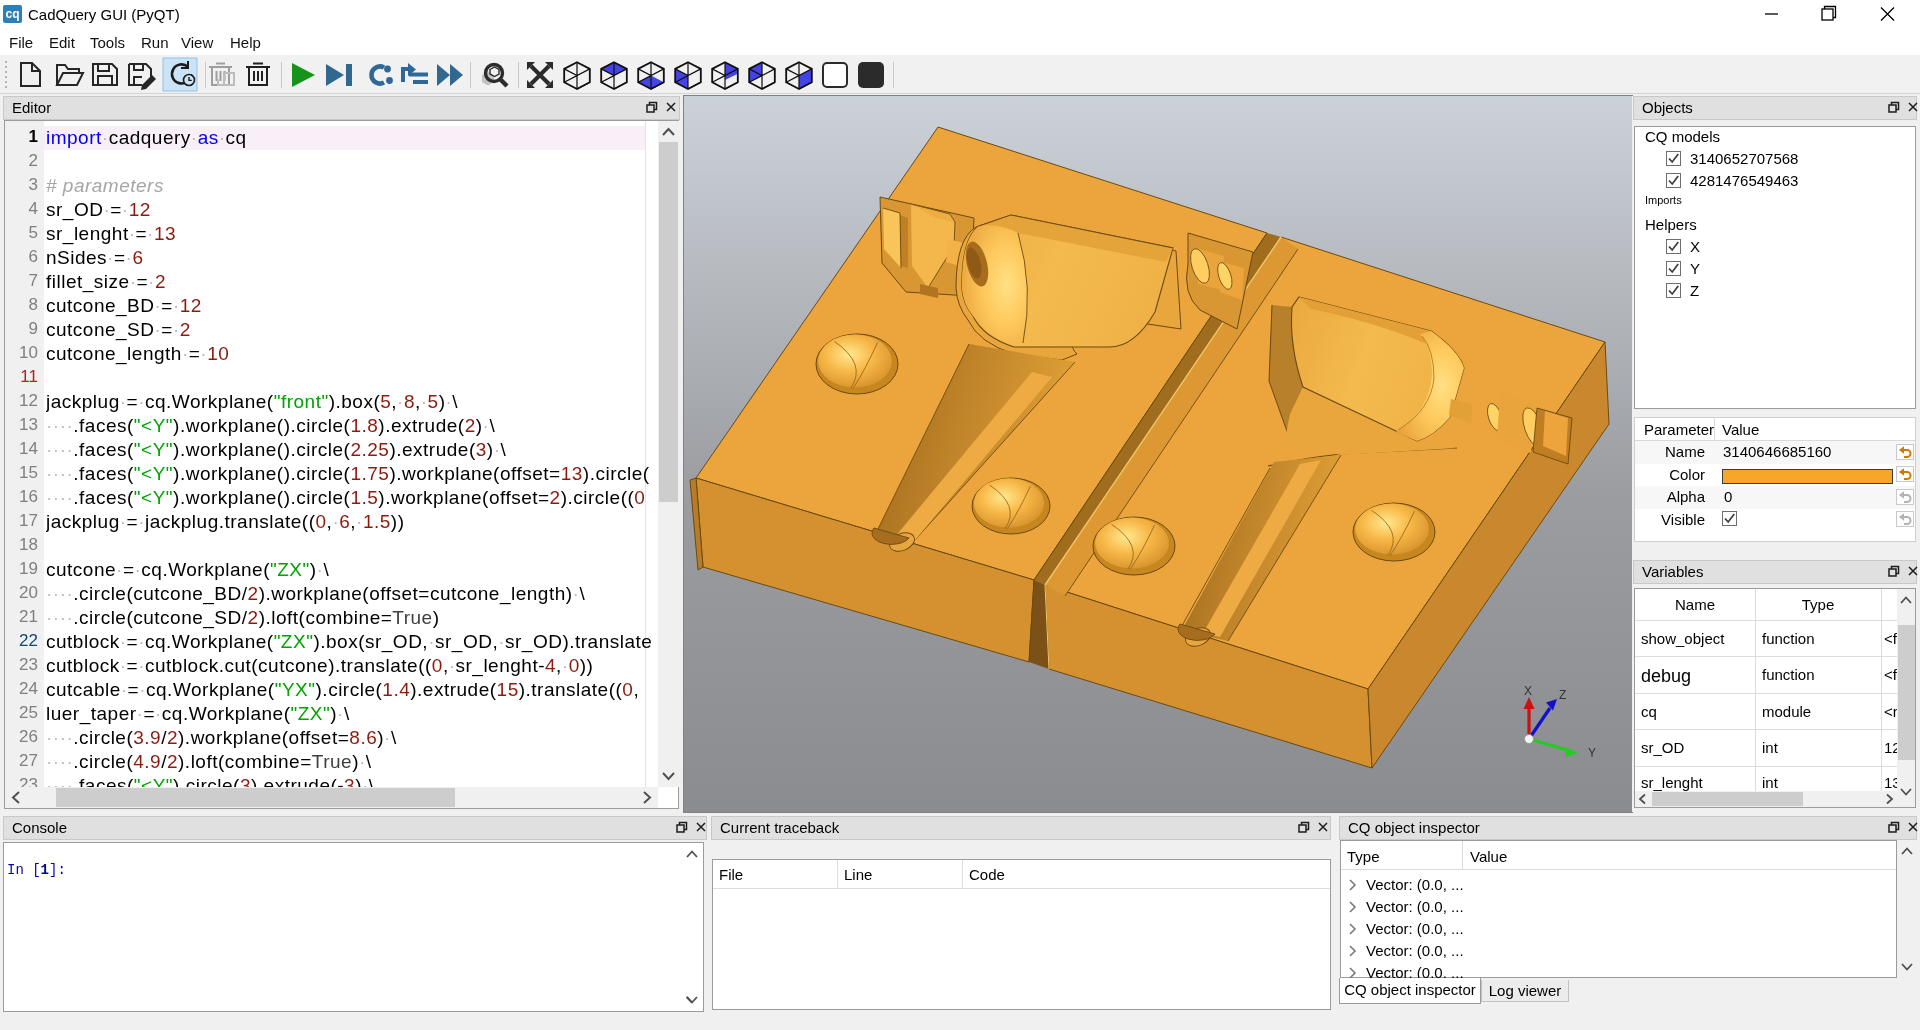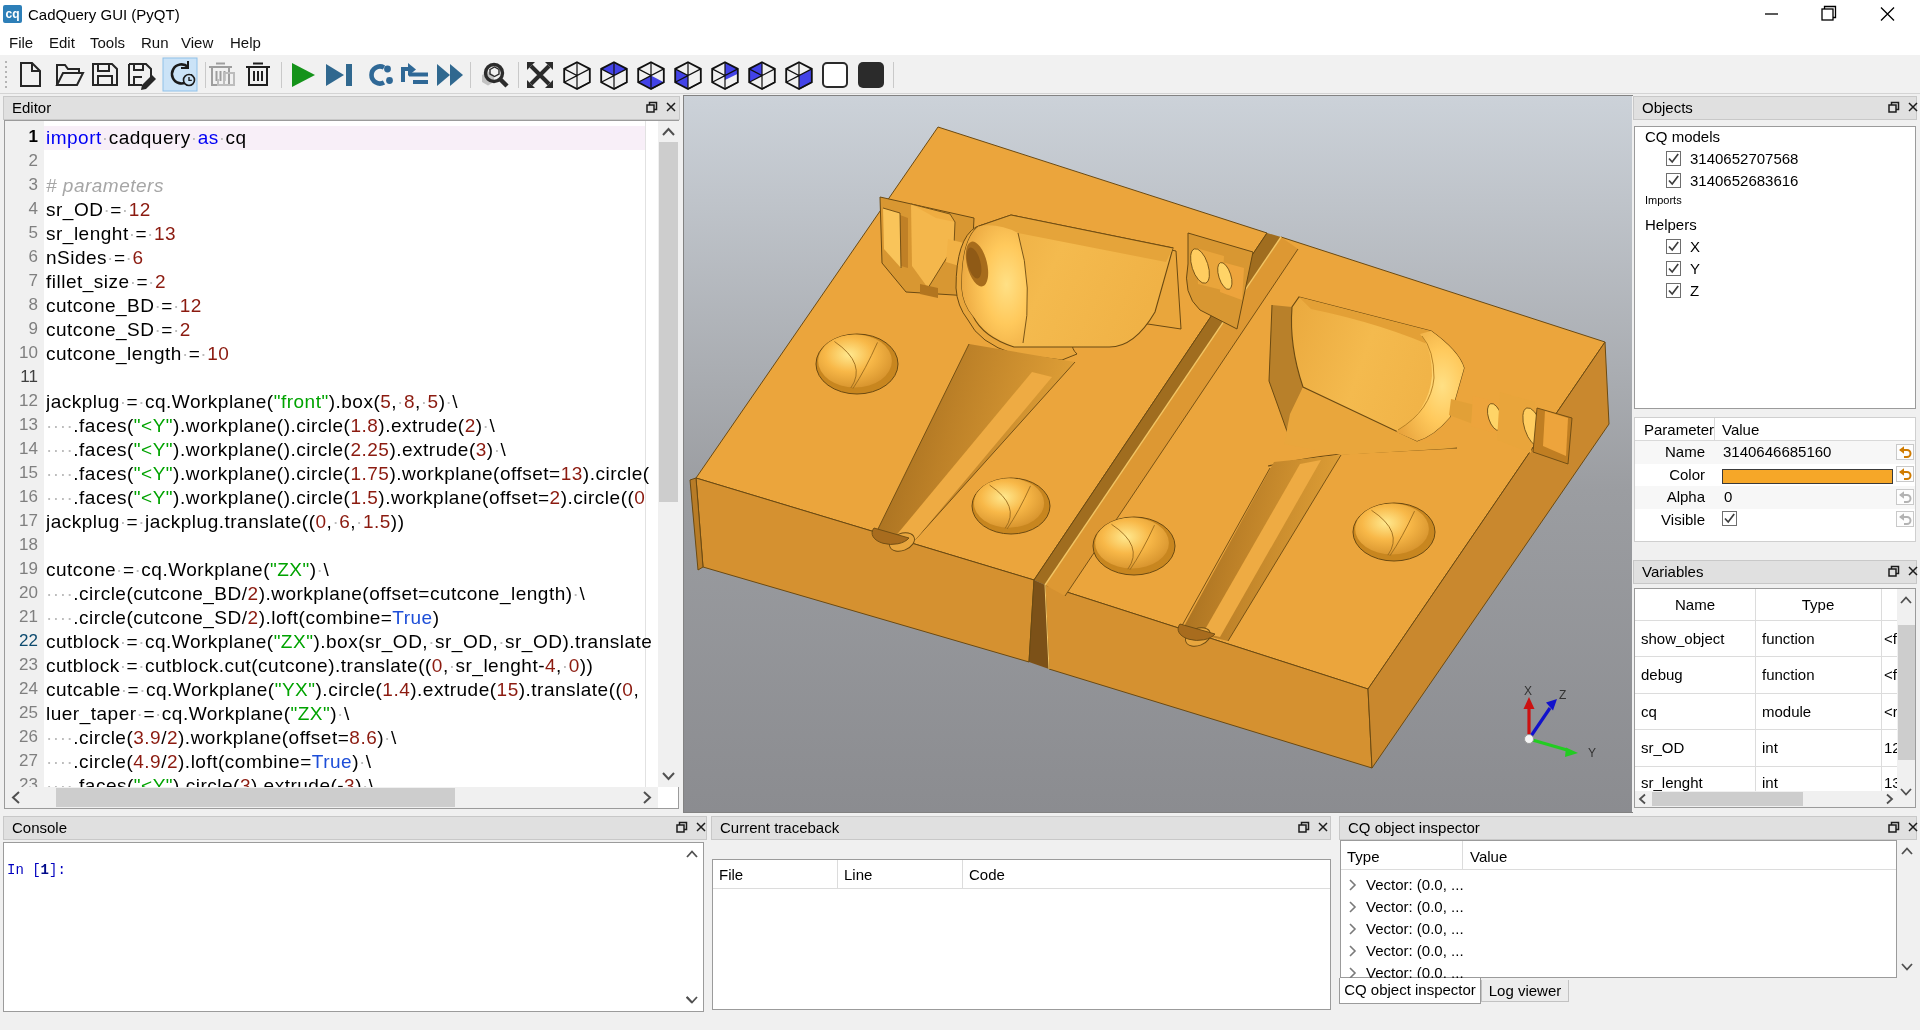--- a/index.html
+++ b/index.html
@@ -6,21 +6,21 @@
 .abs{position:absolute}
 .ttl{position:absolute;height:24px;background:#e0e0e0;border:1px solid #c8c8c8;color:#000;font-size:15px;line-height:22px;padding-left:8px}
 .box{position:absolute;background:#fff;border:1px solid #9b9b9b}
 svg{display:block}
 .mono{font-family:"Liberation Mono",monospace}
 .ed{white-space:pre;letter-spacing:0.5px}
 .ed i{font-style:normal;color:#bcbcbc}
 .ed .k{color:#0000f5}
 .ed .n{color:#8b1a0f}
 .ed .s{color:#00a300}
-.ed .t{color:#1d4ed8}
+.ed .t{color:#404040}
 .ed .c{color:#a6a6a6;font-style:italic}
 
 </style></head>
 <body>
 
 <div class="abs" style="left:0;top:0;width:1920px;height:28px;background:#ffffff"></div>
 <div class="abs" style="left:3px;top:5px;width:19px;height:18px;background:#2d7fb8;border-radius:2px;color:#fff;font-size:12px;font-weight:bold;text-align:center;line-height:18px">cq</div>
 <div class="abs" style="left:28px;top:6px;font-size:15px;color:#000">CadQuery GUI (PyQT)</div>
 <svg class="abs" style="left:1758px;top:0" width="162" height="28">
  <line x1="7" y1="14" x2="20" y2="14" stroke="#000" stroke-width="1.3"></line>
@@ -191,21 +191,21 @@
     <div style="position:absolute;right:0;top:0px;color:#000;font-weight:bold">1</div>
     <div style="position:absolute;right:0;top:24px;color:#7f7f7f">2</div>
     <div style="position:absolute;right:0;top:48px;color:#7f7f7f">3</div>
     <div style="position:absolute;right:0;top:72px;color:#7f7f7f">4</div>
     <div style="position:absolute;right:0;top:96px;color:#7f7f7f">5</div>
     <div style="position:absolute;right:0;top:120px;color:#7f7f7f">6</div>
     <div style="position:absolute;right:0;top:144px;color:#7f7f7f">7</div>
     <div style="position:absolute;right:0;top:168px;color:#7f7f7f">8</div>
     <div style="position:absolute;right:0;top:192px;color:#7f7f7f">9</div>
     <div style="position:absolute;right:0;top:216px;color:#7f7f7f">10</div>
-    <div style="position:absolute;right:0;top:240px;color:#404040">11</div>
+    <div style="position:absolute;right:0;top:240px;color:#b91c1c">11</div>
     <div style="position:absolute;right:0;top:264px;color:#7f7f7f">12</div>
     <div style="position:absolute;right:0;top:288px;color:#7f7f7f">13</div>
     <div style="position:absolute;right:0;top:312px;color:#7f7f7f">14</div>
     <div style="position:absolute;right:0;top:336px;color:#7f7f7f">15</div>
     <div style="position:absolute;right:0;top:360px;color:#7f7f7f">16</div>
     <div style="position:absolute;right:0;top:384px;color:#7f7f7f">17</div>
     <div style="position:absolute;right:0;top:408px;color:#7f7f7f">18</div>
     <div style="position:absolute;right:0;top:432px;color:#7f7f7f">19</div>
     <div style="position:absolute;right:0;top:456px;color:#7f7f7f">20</div>
     <div style="position:absolute;right:0;top:480px;color:#7f7f7f">21</div>
@@ -368,21 +368,21 @@
       <path d="M23 3 l8 8 m0 -8 l-8 8"></path>
     </g>
   </svg>
 <div class="box" style="left:1634px;top:126px;width:282px;height:283px"></div>
 <div class="abs" style="left:1645px;top:128px;font-size:15px">CQ models</div>
 <div class="abs" style="left:1690px;top:150px;font-size:15px">3140652707568</div>
 <svg class="abs" style="left:1666px;top:151px" width="16" height="16">
     <rect x="0.5" y="0.5" width="14" height="14" fill="#fff" stroke="#6e6e6e"></rect>
     <path d="M3 7.5 l3.2 3.5 l6-8" fill="none" stroke="#3c3c3c" stroke-width="1.7"></path>
   </svg>
-<div class="abs" style="left:1690px;top:172px;font-size:15px">3140652683616</div>
+<div class="abs" style="left:1690px;top:172px;font-size:15px">4281476549463</div>
 <svg class="abs" style="left:1666px;top:173px" width="16" height="16">
     <rect x="0.5" y="0.5" width="14" height="14" fill="#fff" stroke="#6e6e6e"></rect>
     <path d="M3 7.5 l3.2 3.5 l6-8" fill="none" stroke="#3c3c3c" stroke-width="1.7"></path>
   </svg>
 <div class="abs" style="left:1645px;top:194px;font-size:11px">Imports</div>
 <div class="abs" style="left:1645px;top:216px;font-size:15px">Helpers</div>
 <div class="abs" style="left:1690px;top:238px;font-size:15px">X</div>
 <svg class="abs" style="left:1666px;top:239px" width="16" height="16">
     <rect x="0.5" y="0.5" width="14" height="14" fill="#fff" stroke="#6e6e6e"></rect>
     <path d="M3 7.5 l3.2 3.5 l6-8" fill="none" stroke="#3c3c3c" stroke-width="1.7"></path>
@@ -450,21 +450,21 @@
 <div class="abs" style="left:1635px;top:589px;width:260px;height:30px;background:#fff"></div>
 <div class="abs" style="left:1640px;top:596px;width:110px;text-align:center;font-size:15px">Name</div>
 <div class="abs" style="left:1758px;top:596px;width:120px;text-align:center;font-size:15px">Type</div>
 <div class="abs" style="left:1755px;top:589px;width:1px;height:202px;background:#dcdcdc"></div>
 <div class="abs" style="left:1881px;top:589px;width:1px;height:202px;background:#dcdcdc"></div>
 <div class="abs" style="left:1635px;top:619.5px;width:262px;height:1px;background:#dcdcdc"></div>
 <div class="abs" style="left:1641px;top:629.5px;font-size:15px">show_object</div>
 <div class="abs" style="left:1762px;top:629.5px;font-size:15px">function</div>
 <div class="abs" style="left:1884px;top:629.5px;font-size:15px">&lt;f</div>
 <div class="abs" style="left:1635px;top:656.1px;width:262px;height:1px;background:#dcdcdc"></div>
-<div class="abs" style="left:1641px;top:666.1px;font-size:15px">debug</div>
+<div class="abs" style="left:1641px;top:666.1px;font-size:18px">debug</div>
 <div class="abs" style="left:1762px;top:666.1px;font-size:15px">function</div>
 <div class="abs" style="left:1884px;top:666.1px;font-size:15px">&lt;f</div>
 <div class="abs" style="left:1635px;top:692.7px;width:262px;height:1px;background:#dcdcdc"></div>
 <div class="abs" style="left:1641px;top:702.7px;font-size:15px">cq</div>
 <div class="abs" style="left:1762px;top:702.7px;font-size:15px">module</div>
 <div class="abs" style="left:1884px;top:702.7px;font-size:15px">&lt;r</div>
 <div class="abs" style="left:1635px;top:729.3px;width:262px;height:1px;background:#dcdcdc"></div>
 <div class="abs" style="left:1641px;top:739.3px;font-size:15px">sr_OD</div>
 <div class="abs" style="left:1762px;top:739.3px;font-size:15px">int</div>
 <div class="abs" style="left:1884px;top:739.3px;font-size:15px">12</div>

